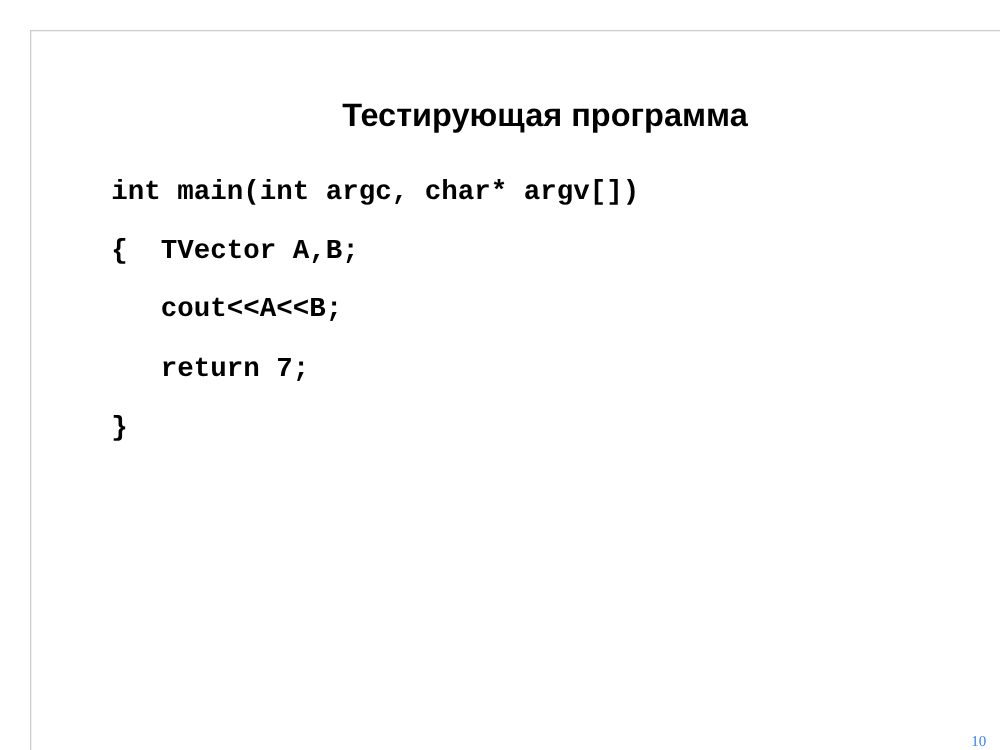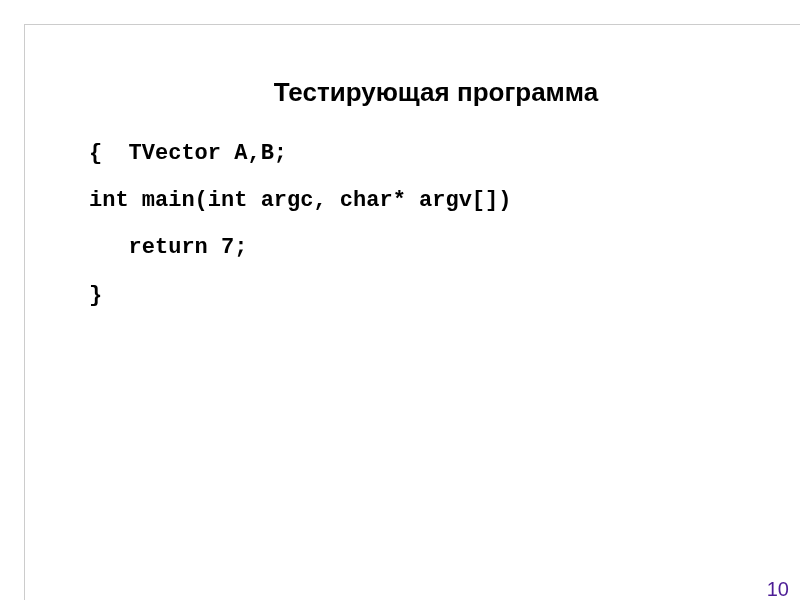--- a/index.html
+++ b/index.html
@@ -37,30 +37,31 @@
       padding-left: 4px;
     }
     .code-line {
       white-space: pre;
       display: block;
     }
     .page-number {
       position: absolute;
       bottom: 22px;
       right: 34px;
-      font-size: 20px;
-      color: #4c1d95;
-      font-family: Liberation Sans, sans-serif;
+      font-size: 12px;
+      color: #3b82f6;
+      font-family: Liberation Serif, serif;
     }
   </style>
 </head>
 <body>
 
 <div class="slide">
   <h1 class="title">Тестирующая программа</h1>
   <div class="code-block">
+    <span class="code-line">int main(int argc, char* argv[])</span>
     <span class="code-line">{  TVector A,B;</span>
-    <span class="code-line">int main(int argc, char* argv[])</span>
+    <span class="code-line">   cout&lt;&lt;A&lt;&lt;B;</span>
     <span class="code-line">   return 7;</span>
     <span class="code-line">}</span>
   </div>
   <div class="page-number">10</div>
 </div>
 
 </body></html>

